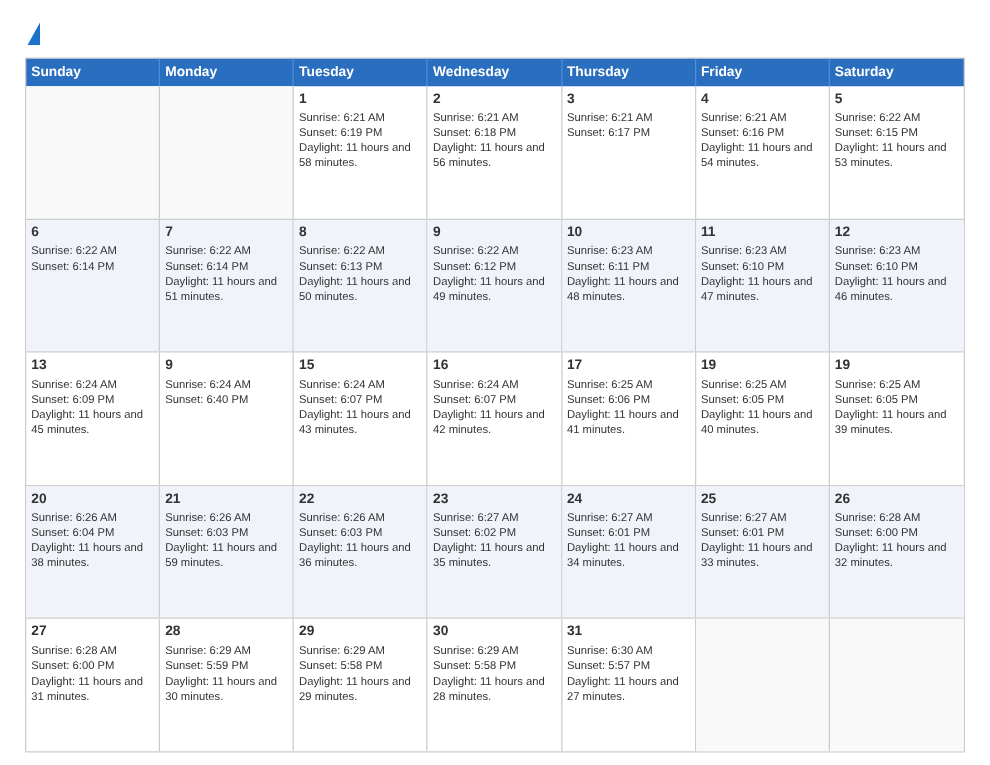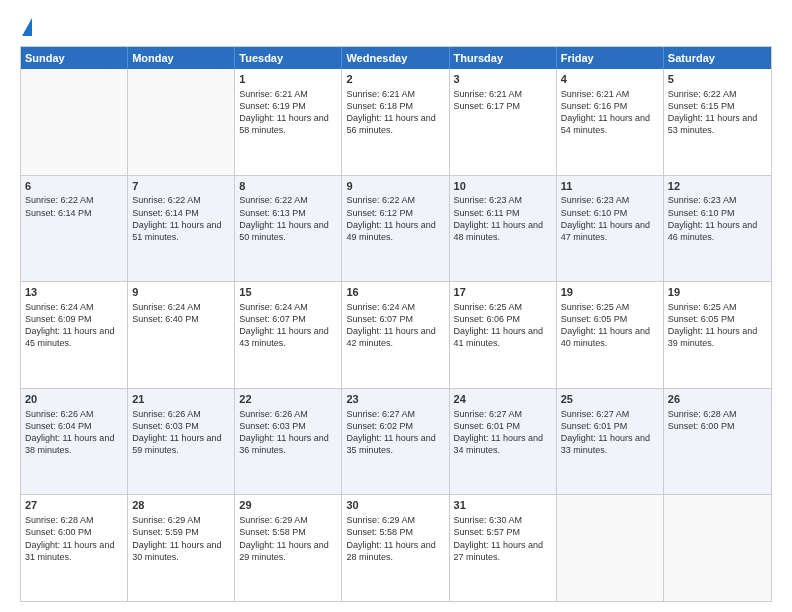--- a/index.html
+++ b/index.html
@@ -296,20 +296,21 @@
           <div class="cal-cell alt-row">
             <span class="day-num">25</span>
             <div>Sunrise: 6:27 AM</div>
             <div>Sunset: 6:01 PM</div>
             <div>Daylight: 11 hours and 33 minutes.</div>
           </div>
           <div class="cal-cell alt-row">
             <span class="day-num">26</span>
             <div>Sunrise: 6:28 AM</div>
             <div>Sunset: 6:00 PM</div>
+            <div>Daylight: 11 hours and 32 minutes.</div>
           </div>
         </div>
         <div class="cal-row">
           <div class="cal-cell">
             <span class="day-num">27</span>
             <div>Sunrise: 6:28 AM</div>
             <div>Sunset: 6:00 PM</div>
             <div>Daylight: 11 hours and 31 minutes.</div>
           </div>
           <div class="cal-cell">

